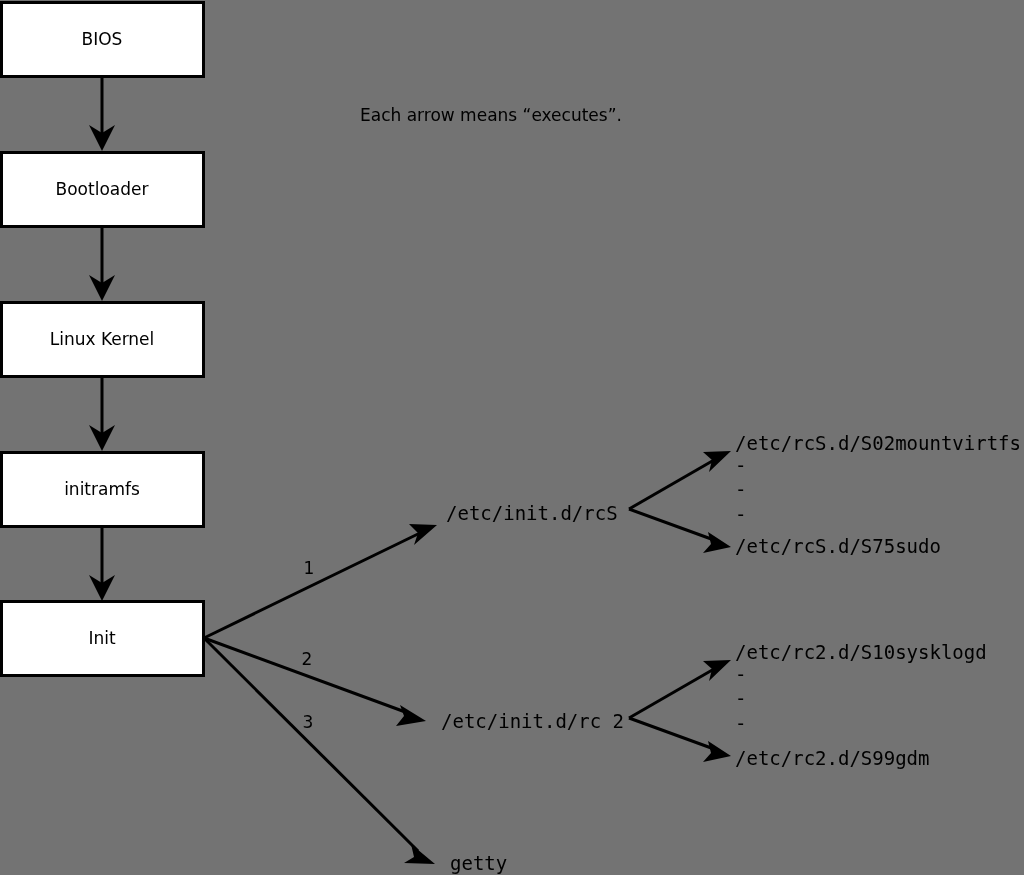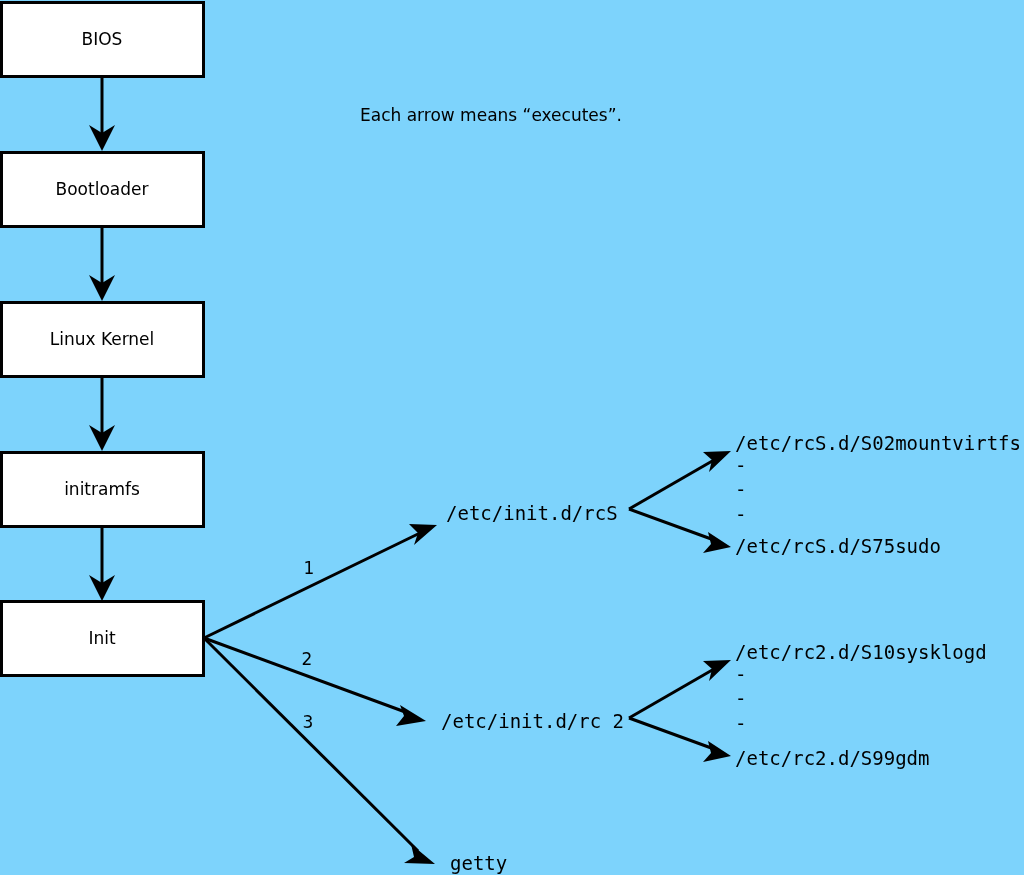--- a/index.html
+++ b/index.html
@@ -11,21 +11,21 @@
   body {
     width: 1024px;
     height: 875px;
     overflow: hidden;
     font-family: "Liberation Sans", sans-serif;
   }
   #diagram-root {
     position: relative;
     width: 1024px;
     height: 875px;
-    background: #7dd3fc;
+    background: #737373;
   }
   svg.diagram {
     display: block;
     width: 1024px;
     height: 875px;
   }
   .box-rect {
     fill: #ffffff;
     stroke: #000000;
     stroke-width: 3;

